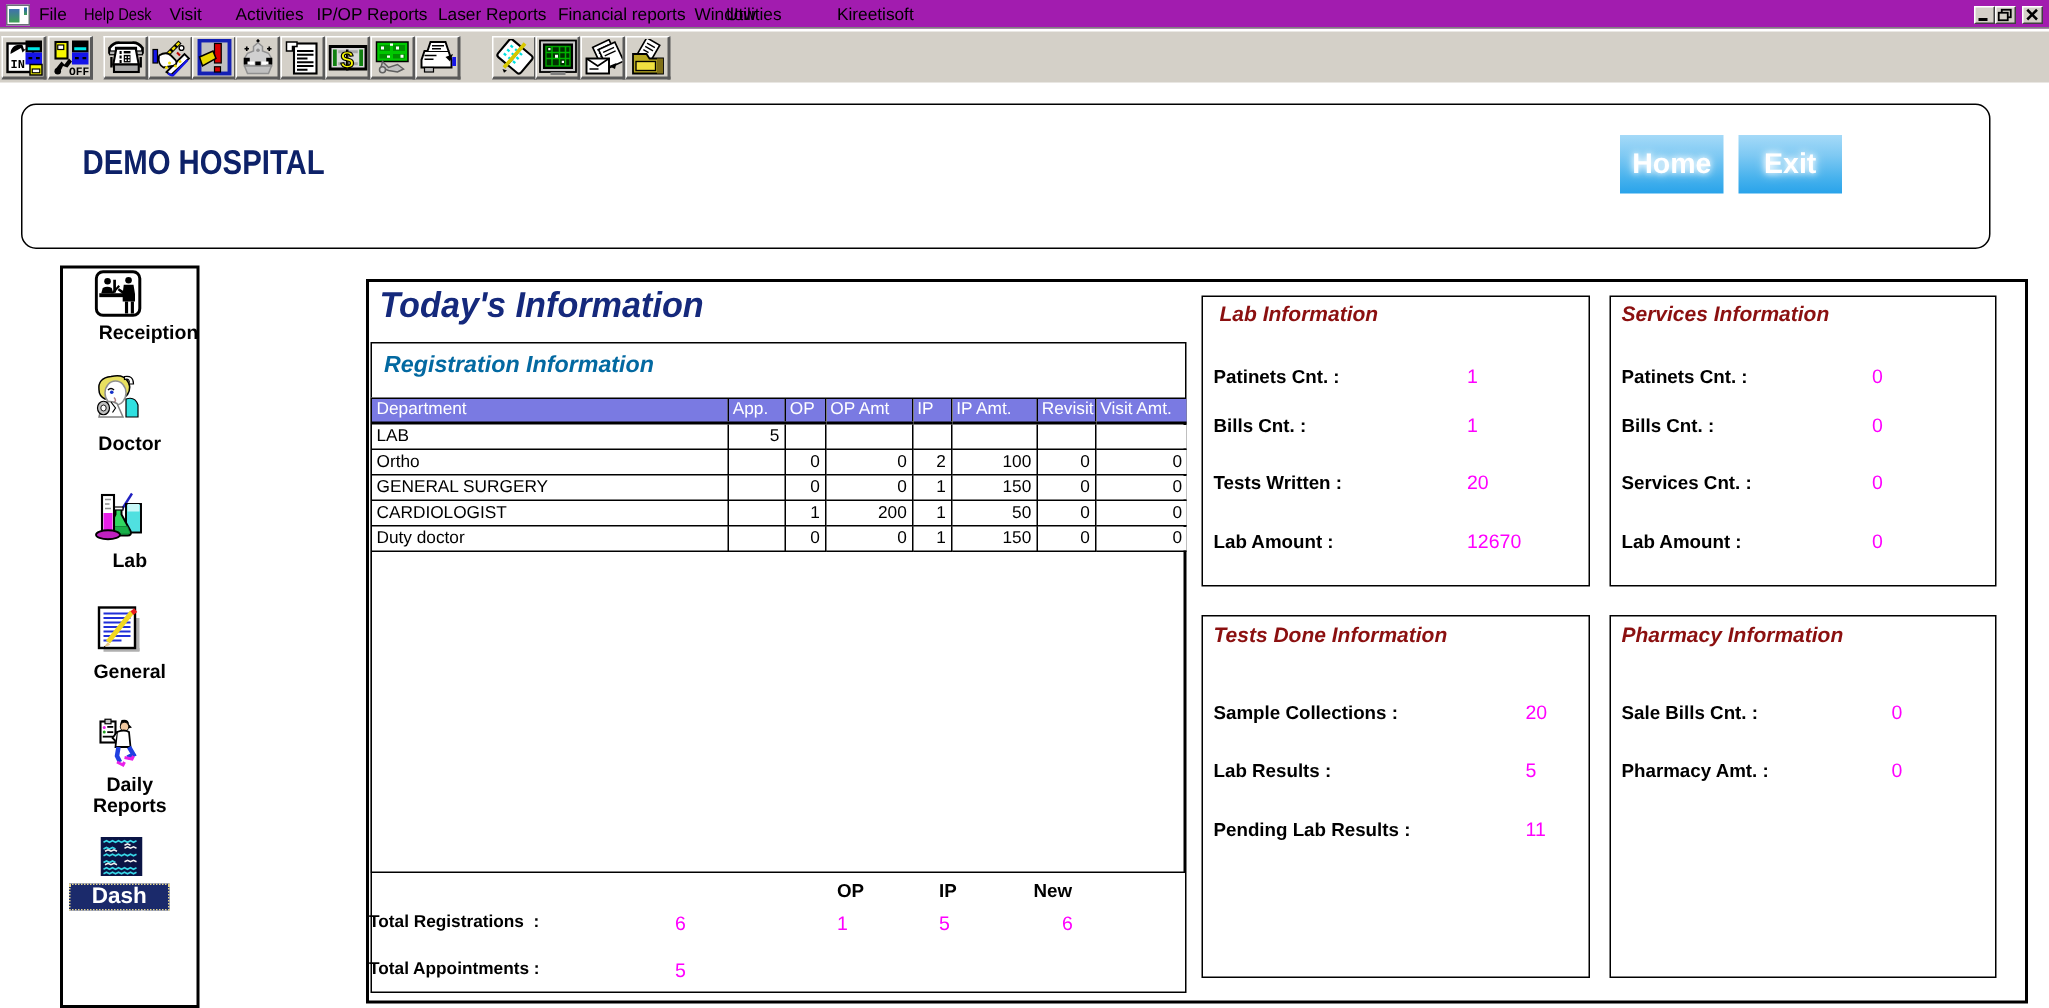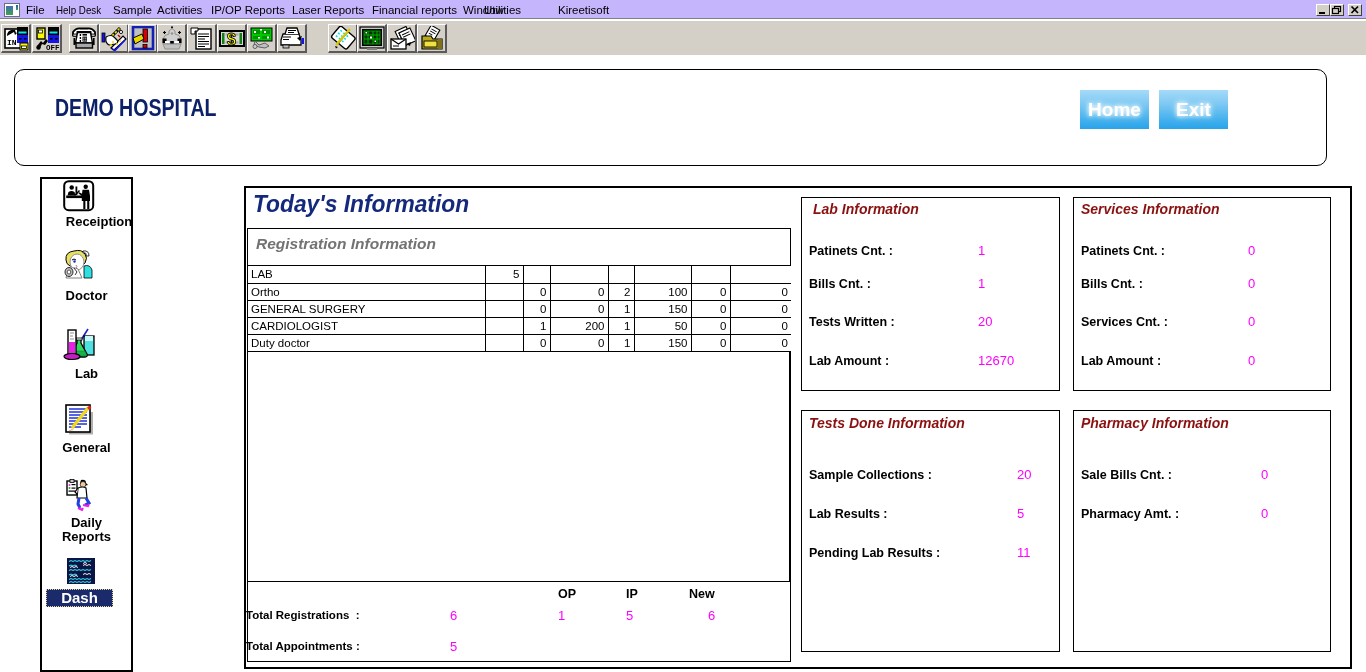--- a/index.html
+++ b/index.html
@@ -2,21 +2,21 @@
 <html><head>
 <meta charset="utf-8">
 <style>
 * { margin:0; padding:0; box-sizing:border-box; }
 html,body { width:1366px; height:672px; overflow:hidden; background:#fff;
   font-family:"Liberation Sans", sans-serif; }
 #app { position:absolute; left:0; top:0; width:1366px; height:672px; background:#fff; }
 .abs { position:absolute; }
 
 
-#menubar { position:absolute; left:0; top:0; width:1366px; height:19px; background:#c4b5fd;
+#menubar { position:absolute; left:0; top:0; width:1366px; height:19px; background:#a21caf;
   border-bottom:1px solid #808080; }
 #menubar .mi { position:absolute; top:4px; font-size:11.5px; color:#000; }
 #appicon { position:absolute; left:4px; top:3px; width:16px; height:14px; background:#fff;
   border:1.5px solid #6a7078; }
 #appicon .inner { position:absolute; left:1px; top:2px; width:7px; height:9px;
   background:linear-gradient(#4070b0,#40a055); }
 #appicon .inner2 { position:absolute; left:11px; top:1px; width:2px; height:5px;
   background:linear-gradient(#2858c0,#40a055); }
 .wbtn { position:absolute; top:4px; width:14px; height:12px; background:#d4d0c8;
   border-top:1px solid #fff; border-left:1px solid #fff; border-right:1px solid #404040; border-bottom:1px solid #404040;
@@ -47,21 +47,21 @@
   color:#000; line-height:14px; }
 #dashsel { position:absolute; left:46px; top:589px; width:67px; height:18px; background:#1b2a6b;
   border:1px dotted #e8d890; color:#fff; font-size:15px; font-weight:bold; text-align:center; line-height:16px; }
 
 
 #mainbox { position:absolute; left:244px; top:186px; width:1108px; height:483px;
   border:2px solid #000; background:#fff; }
 #todays { position:absolute; left:253px; top:190px; font-size:24px; font-weight:bold; font-style:italic;
   color:#15297c; transform:scaleX(0.95); transform-origin:0 0; }
 #regbox { position:absolute; left:247px; top:228px; width:544px; height:434px; border:1px solid #000; }
-#regtitle { position:absolute; left:256px; top:235px; font-size:15.5px; font-weight:bold; font-style:italic; color:#737373; }
+#regtitle { position:absolute; left:256px; top:235px; font-size:15.5px; font-weight:bold; font-style:italic; color:#0369a1; }
 #grid { position:absolute; left:247px; top:265px; width:543px; height:317px; border:1px solid #000; background:#fff; }
 #grid table { border-collapse:collapse; width:543px; table-layout:fixed; font-size:11.5px; }
 #grid th { background:#7a7ae2; color:#fff; font-weight:normal; text-align:left; padding:0 1px 1px 3px;
   border-right:1px solid #000; border-bottom:2px solid #000; height:16px; overflow:hidden; white-space:nowrap; font-size:11.5px; }
 #grid td { border-right:1px solid #000; border-bottom:1px solid #000; height:17px; padding:0 3px;
   background:#fff; overflow:hidden; white-space:nowrap; }
 #grid td.num { text-align:right; }
 .blabel { position:absolute; font-size:12.5px; font-weight:bold; color:#000; }
 .mval { position:absolute; font-size:13px; color:#ff00ff; }
 .panel { position:absolute; border:1px solid #000; background:#fff; }
@@ -71,21 +71,21 @@
 <body>
 <div id="app">
 
   <div id="menubar">
     <div id="appicon">
         <div class="inner"></div>
         <div class="inner2"></div>
       </div>
     <div class="mi" style="left:26px;">File</div>
     <div class="mi" style="left:56px; transform:scaleX(0.85); transform-origin:0 0;">Help Desk</div>
-    <div class="mi" style="left:113px;">Sample</div>
+    <div class="mi" style="left:113px;">Visit</div>
     <div class="mi" style="left:157px;">Activities</div>
     <div class="mi" style="left:211px;">IP/OP Reports</div>
     <div class="mi" style="left:292px;">Laser Reports</div>
     <div class="mi" style="left:372px;">Financial reports</div>
     <div class="mi" style="left:463px;">Window</div>
     <div class="mi" style="left:484px;">Utilities</div>
     <div class="mi" style="left:558px;">Kireetisoft</div>
   </div>
   <div class="wbtn" style="left:1316px;">
       <svg width="12" height="10">
@@ -429,20 +429,30 @@
         <col style="width:237px">
           <col style="width:38px">
           <col style="width:27px">
           <col style="width:58px">
         <col style="width:26px">
           <col style="width:57px">
           <col style="width:39px">
           <col style="width:61px">
       </colgroup>
       <tbody>
+          <tr>
+            <th>Department</th>
+            <th>App.</th>
+            <th>OP</th>
+            <th>OP Amt</th>
+            <th>IP</th>
+            <th>IP Amt.</th>
+            <th>Revisit</th>
+            <th style="border-right:none;">Visit Amt.</th>
+          </tr>
       <tr>
             <td>LAB</td>
             <td class="num">5</td>
             <td></td>
             <td></td>
             <td></td>
             <td></td>
             <td></td>
             <td style="border-right:none;"></td>
           </tr>

